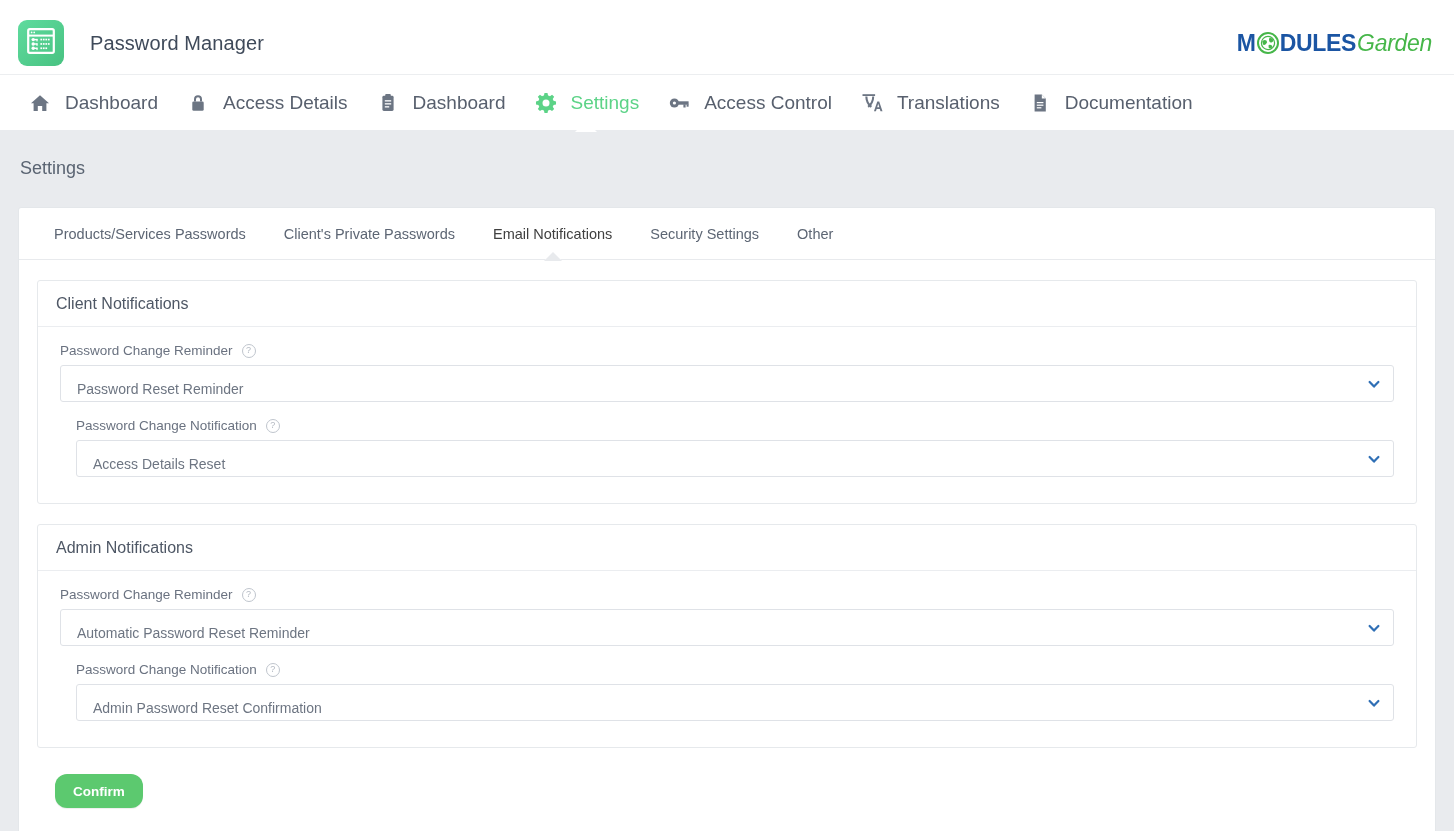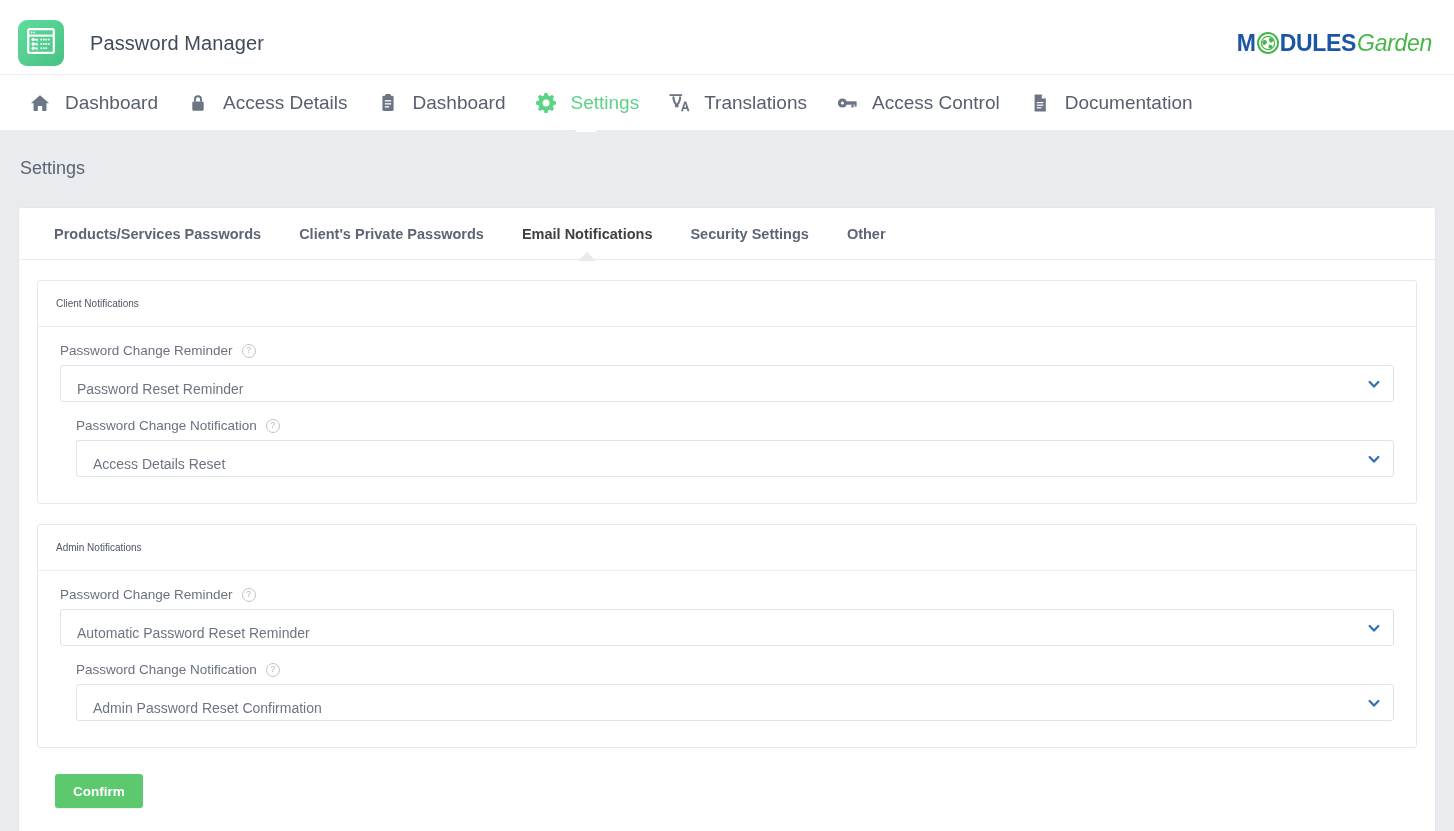--- a/index.html
+++ b/index.html
@@ -123,21 +123,20 @@
   }
 
   
   .tabs {
     display: flex;
     align-items: center;
     height: 52px;
     padding-left: 16px;
     border-bottom: 1px solid #e8eaed;
     position: relative;
-    font-weight: bold;
   }
   .tab {
     font-size: 14.5px;
     color: #5d6674;
     padding: 0 19px;
     cursor: pointer;
     position: relative;
     line-height: 52px;
     white-space: nowrap;
   }
@@ -170,21 +169,21 @@
     border-radius: 3px;
     background: #fff;
     margin-bottom: 20px;
   }
   .panel-head {
     height: 46px;
     display: flex;
     align-items: center;
     padding: 0 18px;
     border-bottom: 1px solid #ebedf0;
-    font-size: 10px;
+    font-size: 16px;
     color: #4e5765;
   }
   .panel-body { padding: 16px 22px 20px 22px; }
 
   .form-group { margin-bottom: 6px; }
   .form-group + .form-group { margin-top: 16px; margin-left: 16px; }
   .form-label {
     display: flex;
     align-items: center;
     font-size: 13.5px;
@@ -225,21 +224,21 @@
     top: 50%;
     transform: translateY(-50%);
     display: inline-flex;
     color: #2f6fb5;
   }
 
   .btn-confirm {
     background: #5cc96f;
     color: #ffffff;
     border: none;
-    border-radius: 3px;
+    border-radius: 12px;
     font-size: 13.5px;
     font-weight: bold;
     padding: 0 18px;
     height: 34px;
     cursor: pointer;
     margin: 4px 0 0 18px;
     font-family: "Liberation Sans", sans-serif;
     box-shadow: 0 1px 1px rgba(0,0,0,0.07);
   }
   .footer-actions { padding: 2px 0 26px 0; }
@@ -345,40 +344,40 @@
         <circle cx="11" cy="11" r="3.5" fill="#ffffff"></circle>
       </svg>
     </span>
     <span>Settings</span>
     <span class="nav-caret"></span>
   </div>
 
   <div class="nav-item">
     <span class="nav-ico">
       <svg width="22" height="22" viewBox="0 0 22 22" fill="currentColor">
-        <rect x="1.5" y="2.2" width="12.6" height="1.8"></rect>
-        <path d="M4.3 4.6 h2.1 c0 4.0 1.6 7.2 4.6 9.4 l-1.3 1.7 c-3.5-2.6 -5.4-6.5 -5.4-11.1 Z"></path>
-        <path d="M11.2 4.6 h2.0 c0 4.6 -1.9 8.5 -5.4 11.1 l-1.3-1.7 c3.0-2.2 4.7-5.4 4.7-9.4 Z"></path>
-        <path d="M16.3 9.6 h1.9 l3.3 9.6 h-2.0 l-0.72-2.3 h-3.12 l-0.72 2.3 h-2.0 Z M16.2 15.2 h2.1 l-1.05-3.4 Z"></path>
-      </svg>
-    </span>
-    <span>Translations</span>
-  </div>
-
-  <div class="nav-item">
-    <span class="nav-ico">
-      <svg width="22" height="22" viewBox="0 0 22 22" fill="currentColor">
         <circle cx="6.4" cy="11" r="4.6"></circle>
         <circle cx="6.4" cy="11" r="1.6" fill="#ffffff"></circle>
         <rect x="10.2" y="9.3" width="10.4" height="3.4"></rect>
         <rect x="15.4" y="12.3" width="2.2" height="3.2"></rect>
         <rect x="18.6" y="12.3" width="2.0" height="2.4"></rect>
       </svg>
     </span>
     <span>Access Control</span>
+  </div>
+
+  <div class="nav-item">
+    <span class="nav-ico">
+      <svg width="22" height="22" viewBox="0 0 22 22" fill="currentColor">
+        <rect x="1.5" y="2.2" width="12.6" height="1.8"></rect>
+        <path d="M4.3 4.6 h2.1 c0 4.0 1.6 7.2 4.6 9.4 l-1.3 1.7 c-3.5-2.6 -5.4-6.5 -5.4-11.1 Z"></path>
+        <path d="M11.2 4.6 h2.0 c0 4.6 -1.9 8.5 -5.4 11.1 l-1.3-1.7 c3.0-2.2 4.7-5.4 4.7-9.4 Z"></path>
+        <path d="M16.3 9.6 h1.9 l3.3 9.6 h-2.0 l-0.72-2.3 h-3.12 l-0.72 2.3 h-2.0 Z M16.2 15.2 h2.1 l-1.05-3.4 Z"></path>
+      </svg>
+    </span>
+    <span>Translations</span>
   </div>
 
   <div class="nav-item">
     <span class="nav-ico">
       <svg width="20" height="20" viewBox="0 0 20 20" fill="currentColor">
         <path d="M4.6 1.6 h7.2 l4.0 4.0 v12.8 h-11.2 Z"></path>
         <path d="M11.8 1.6 l4.0 4.0 h-4.0 Z" fill="#ffffff"></path>
         <g fill="#ffffff">
           <rect x="6.8" y="9.0" width="6.6" height="1.2"></rect>
           <rect x="6.8" y="11.6" width="6.6" height="1.2"></rect>

